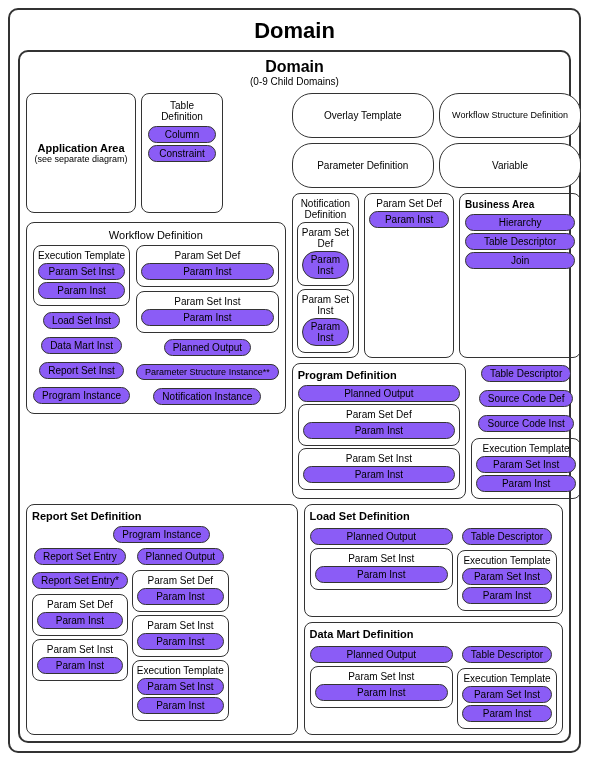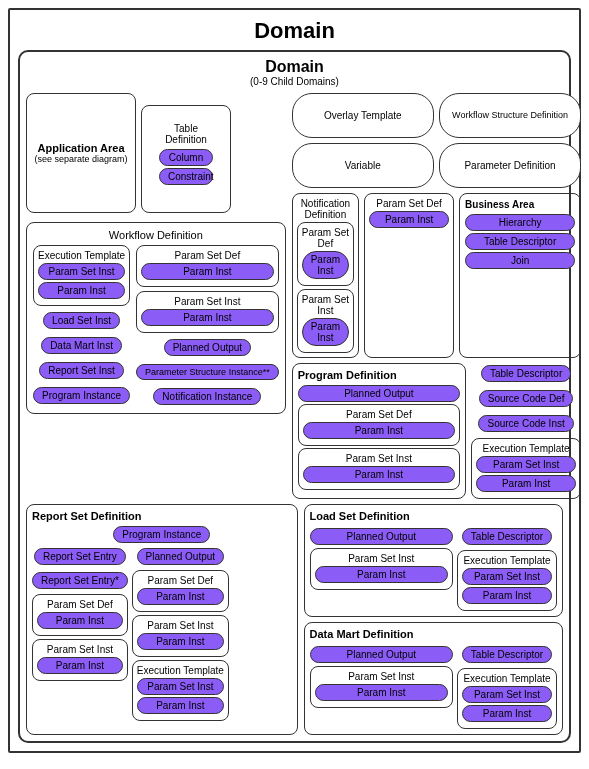--- a/index.html
+++ b/index.html
@@ -5,21 +5,21 @@
     * { box-sizing: border-box; margin: 0; padding: 0; }
     body {
       background: #fff;
       font-family: Arial, sans-serif;
       font-size: 11px;
       width: 589px;
       min-height: 769px;
     }
     .outer-border {
       border: 2px solid #333;
-      border-radius: 2px;
+      border-radius: 10px;
       margin: 8px;
       padding: 8px;
       background: #fff;
     }
     .page-title {
       text-align: center;
       font-size: 22px;
       font-weight: bold;
       margin-bottom: 6px;
     }
@@ -57,23 +57,22 @@
       text-align: center;
     }
     .app-area-sub {
       font-size: 9px;
       text-align: center;
     }
     
     .table-def {
       border: 1.5px solid #333;
       border-radius: 8px;
-      padding: 17px;
-      width: 90px;
-      margin-top: 12px;
+      padding: 6px;
+      width: 82px;
     }
     .section-label {
       text-align: center;
       font-size: 10px;
       margin-bottom: 4px;
     }
     .pill {
       border: 1.5px solid #333;
       border-radius: 20px;
       padding: 2px 8px;
@@ -233,23 +232,23 @@
       </div>
 
       <div class="right-column" style="display:flex;flex-direction:column;gap:5px;">
 
         <div class="top-right-grid">
 
           <div class="simple-pill-box">Overlay Template</div>
 
           <div class="simple-pill-box" style="font-size:9px;">Workflow Structure Definition</div>
 
+          <div class="simple-pill-box">Parameter Definition</div>
+
           <div class="simple-pill-box">Variable</div>
-
-          <div class="simple-pill-box">Parameter Definition</div>
         </div>
 
         <div style="display:flex;gap:5px;">
 
           <div class="nested-box" style="flex:1;">
             <div class="nested-box-title" style="font-size:10px;text-align:center;margin-bottom:2px;">Notification Definition</div>
             <div class="nested-box" style="margin-bottom:3px;">
               <div class="nested-box-title">Param Set Def</div>
               <div class="pill">Param Inst</div>
             </div>

